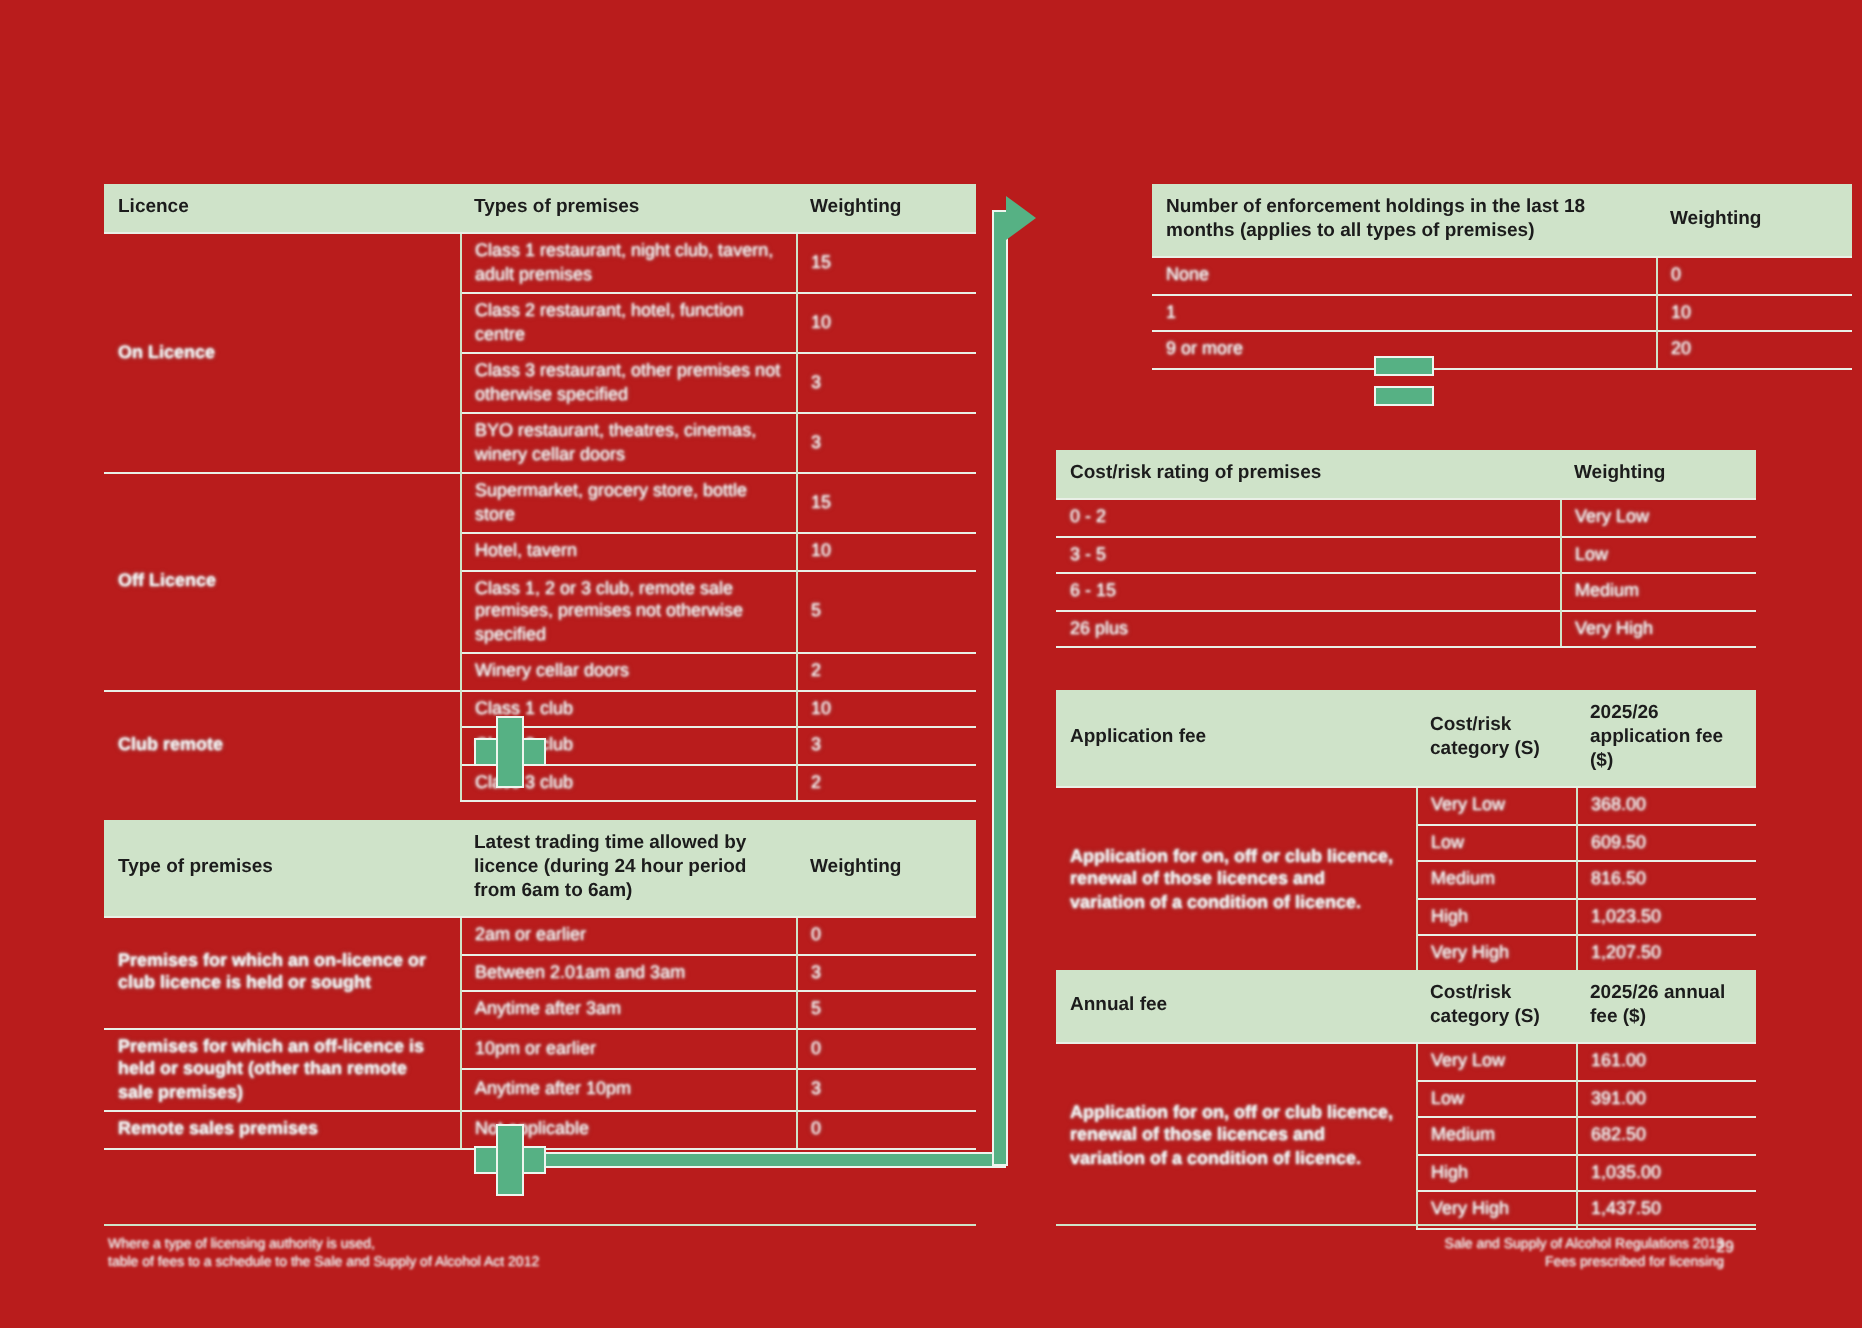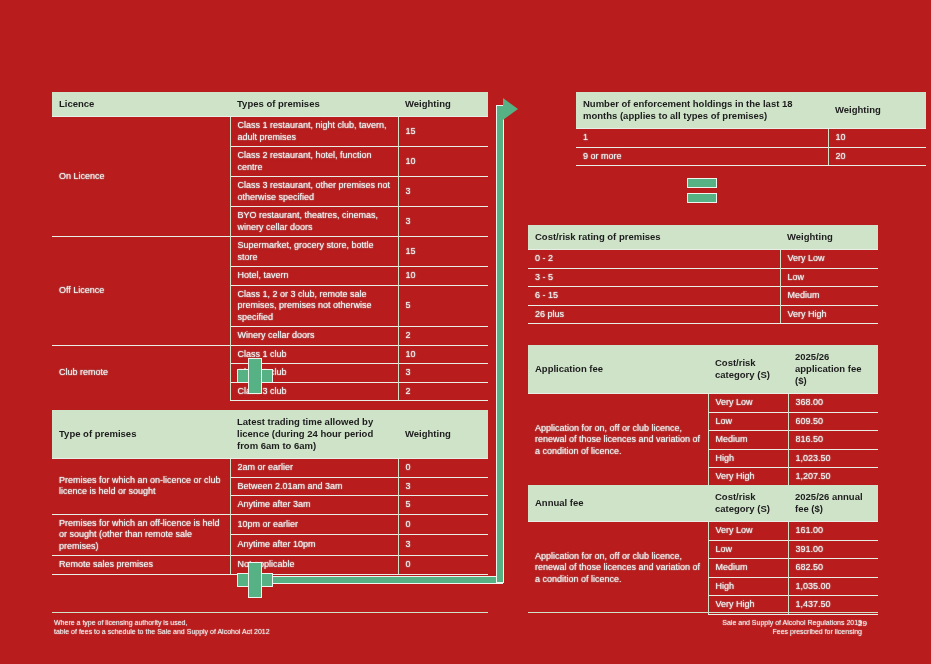--- a/index.html
+++ b/index.html
@@ -28,21 +28,21 @@
     border-top:1px solid #e9efe6;
     border-left:1px solid #cfe3c9;
   }
   .tbl td.first{border-left:none;}
   .tbl tr.last td{border-bottom:1px solid #e9efe6;}
   .tbl td.blurry{
     text-shadow:0 0 1.4px rgba(255,255,255,.85),0 0 2.6px rgba(90,90,90,.6);
     filter:blur(.42px);
   }
   .tbl th.sharp{filter:none;}
-  .lbl{color:#f4f4f4;}
+  .lbl{color:#f4f4f4;font-weight:bold;}
   
   .glyph{position:absolute;}
   .plus{
     width:36px;height:36px;
   }
   .plus i{position:absolute;background:#56b184;border:1.5px solid #eef5ee;box-sizing:border-box;}
   .plus i.h{left:0;top:11px;width:36px;height:14px;}
   .plus i.v{left:11px;top:0;width:14px;height:36px;}
   .eq{width:30px;height:26px;}
   .eq i{position:absolute;left:0;width:30px;height:10px;background:#56b184;border:1.5px solid #eef5ee;box-sizing:border-box;}
@@ -202,20 +202,24 @@
         <col style="width:98px">
       </colgroup>
     <thead>
       <tr>
         <th class="sharp">Number of enforcement holdings in the last 18 months (applies to all types of premises)</th>
         <th class="sharp">Weighting</th>
       </tr>
     </thead>
     <tbody id="enforcement-body">
         <tr>
+          <td class="blurry first">None</td>
+          <td class="blurry ">0</td>
+        </tr>
+        <tr>
           <td class="blurry first">1</td>
           <td class="blurry ">10</td>
         </tr>
         <tr class="last">
           <td class="blurry first">9 or more</td>
           <td class="blurry ">20</td>
         </tr>
       </tbody>
   </table>
 

